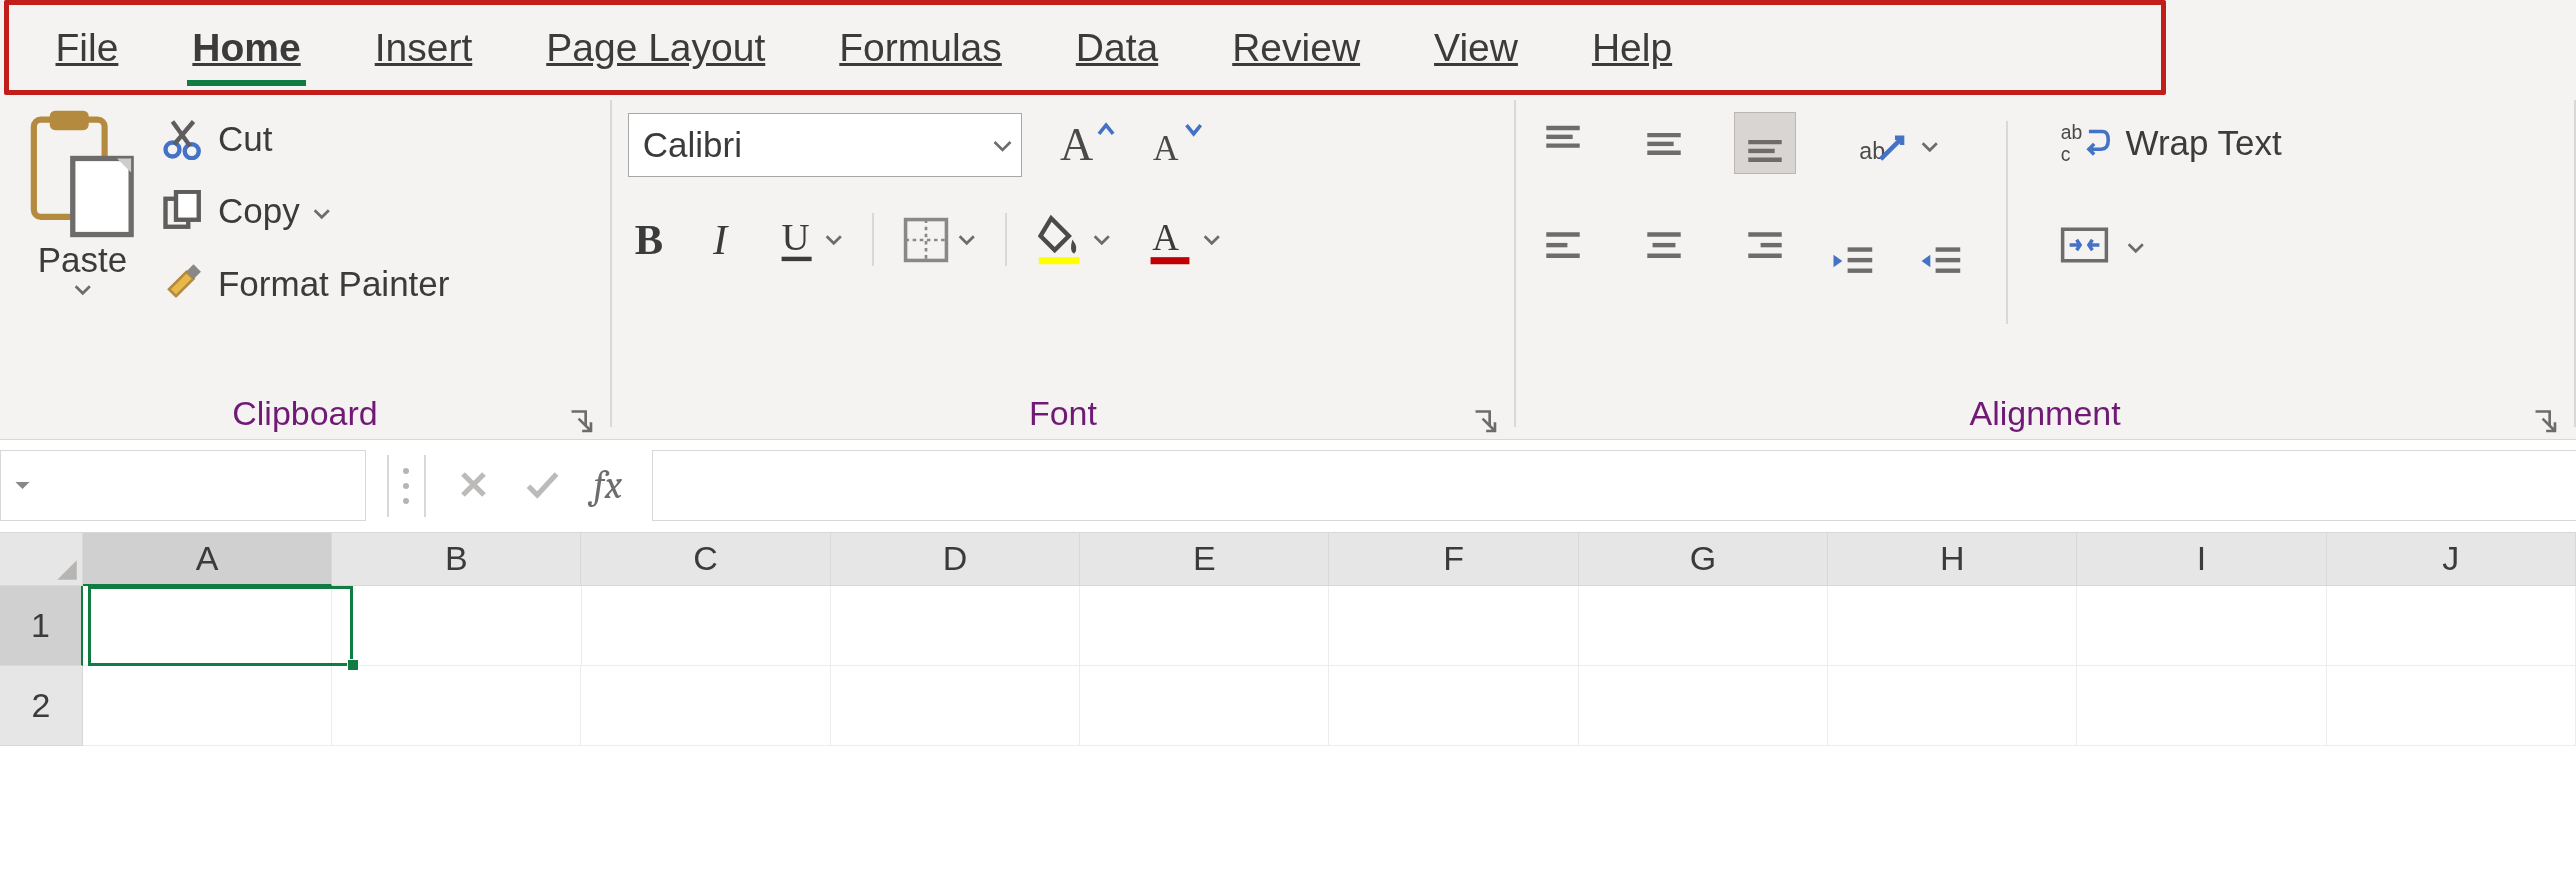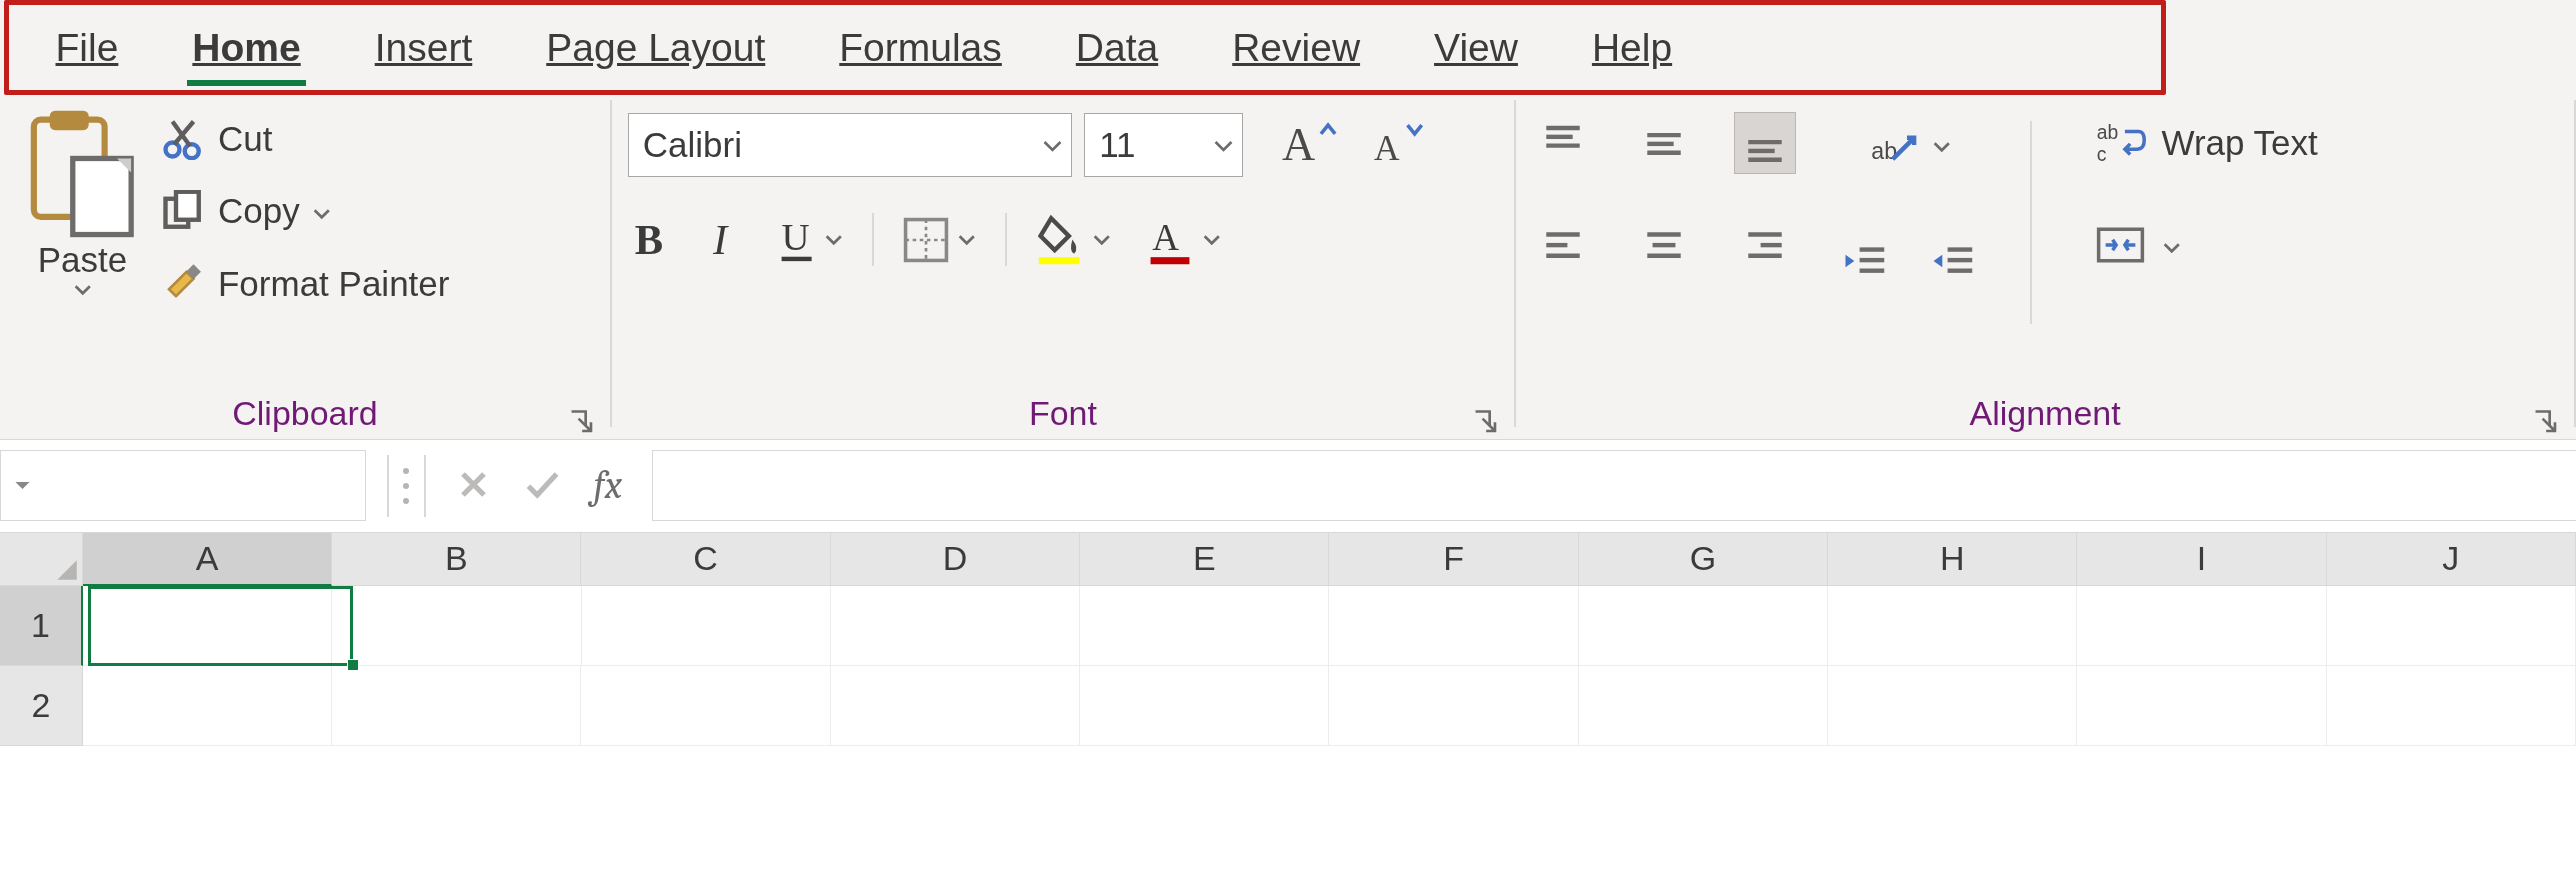--- a/index.html
+++ b/index.html
@@ -142,21 +142,21 @@
     align-items: center;
     justify-content: space-between;
     border: 1.8px solid #a9a7a6;
     background: #ffffff;
     height: 64px;
     box-sizing: border-box;
     font-size: 35px;
     color: #3b3b3b;
     cursor: pointer;
   }
-  .font-name-combo { width: 444px; padding: 0 7px 0 14px; }
+  .font-name-combo { width: 394px; padding: 0 7px 0 14px; }
   .font-size-combo { width: 159px; padding: 0 7px 0 14px; }
   .combo-arrow svg { width: 23px; height: 23px; }
   .grow-shrink {
     display: flex;
     gap: 26.5px;
     margin-left: 21px;
   }
   .font-row2 {
     display: flex;
     align-items: center;
@@ -170,21 +170,21 @@
     height: 65px;
     padding: 0 5.3px;
   }
   .fbtn svg { display:block; }
   .mini-arrow svg { width: 19.5px; height: 19.5px; }
 
   
   .align-group-body {
     display: flex;
     align-items: flex-start;
-    gap: 42px;
+    gap: 30px;
     padding-top: 8.8px;
   }
   .align-grid {
     display: flex;
     flex-direction: column;
     gap: 41px;
   }
   .align-row {
     display: flex;
     gap: 39px;
@@ -492,28 +492,20 @@
       <div class="font-group-body">
         <div class="font-row1">
           <div class="font-combo font-name-combo">
             <span>Calibri</span>
             <span class="combo-arrow">
               <svg viewBox="0 0 26 26">
                   <path d="M4 9 L13 18 L22 9" fill="none" stroke="#6e6c6b" stroke-width="3"></path>
                 </svg>
             </span>
           </div>
-          <div class="font-combo font-size-combo">
-            <span>11</span>
-            <span class="combo-arrow">
-              <svg viewBox="0 0 26 26">
-                  <path d="M4 9 L13 18 L22 9" fill="none" stroke="#6e6c6b" stroke-width="3"></path>
-                </svg>
-            </span>
-          </div>
           <div class="grow-shrink">
             <span class="fbtn">
               <svg width="55" height="53" viewBox="0 0 62 60">
                 <text x="0" y="48" font-size="52" font-family="Times New Roman" fill="#4b4a49">A</text>
                 <path d="M44 18 L52 8 L60 18" fill="none" stroke="#4472c4" stroke-width="4"></path>
               </svg>
             </span>
             <span class="fbtn">
               <svg width="53" height="53" viewBox="0 0 60 60">
                 <text x="0" y="48" font-size="40" font-family="Times New Roman" fill="#4b4a49">A</text>

